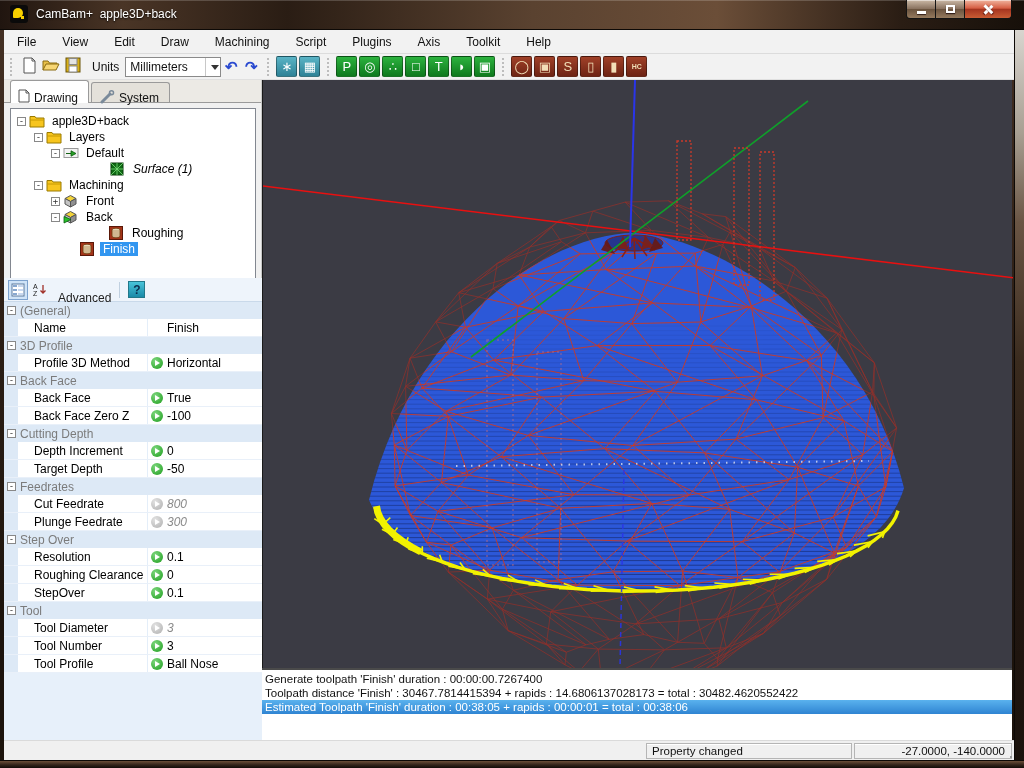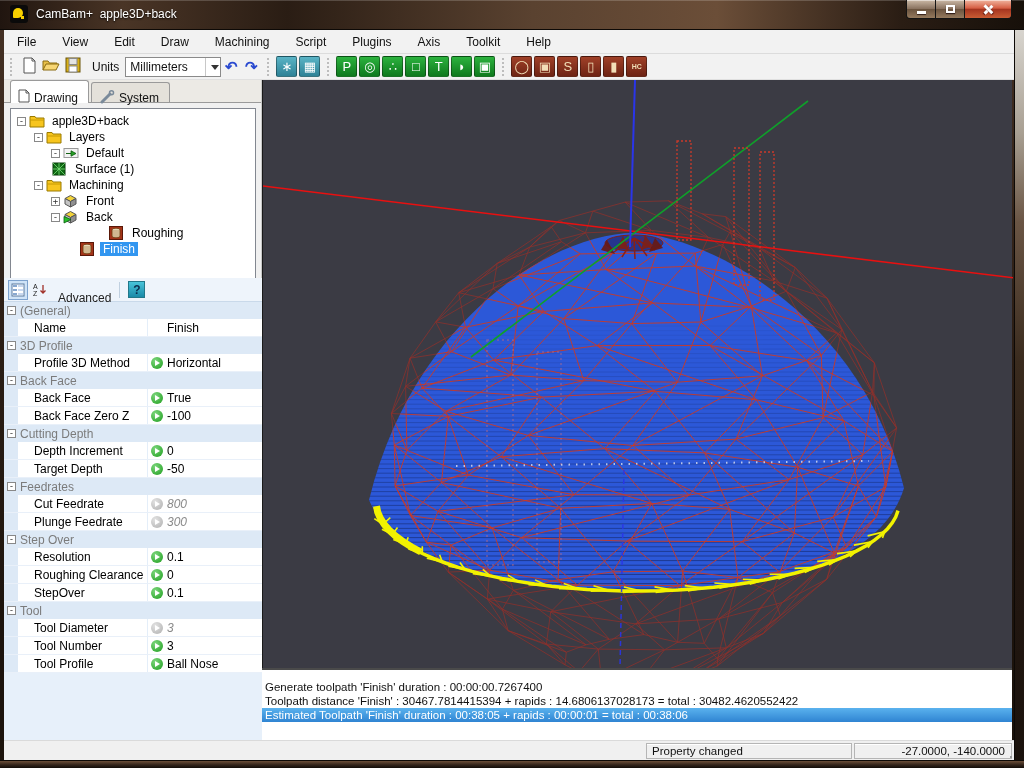--- a/index.html
+++ b/index.html
@@ -82,21 +82,21 @@
 .pgi::after{content:"";position:absolute;left:4px;top:3px;border:3px solid transparent;border-left:5px solid #fff}
 .pgi.none{visibility:hidden;background:none}
 .pgtext{color:#000}
 .pgtext.default{color:#8a8a8a;font-style:italic}
 
 
 #viewport{position:absolute;left:262px;top:80px;width:750px;height:588px;background:#3b3b44;border-left:1px solid #1a1a1a}
 #viewport svg{display:block}
 
 
-#logpanel{position:absolute;left:262px;top:668px;width:750px;height:72px;background:#fff;border-top:2px solid #4a4a4a;padding-top:10px}
+#logpanel{position:absolute;left:262px;top:668px;width:750px;height:72px;background:#fff;border-top:2px solid #4a4a4a;padding-top:2px}
 .logline{height:14px;line-height:14px;padding-left:3px;font-size:11.5px;color:#111;white-space:nowrap;overflow:hidden}
 .logline.hl{background:linear-gradient(#5ab2ee,#2f84d2);color:#fff}
 
 
 #statusbar{position:absolute;left:4px;top:740px;width:1010px;height:20px;background:#f0f0f0;border-top:1px solid #dadada}
 .sbcell{position:absolute;top:2px;height:16px;border:1px solid #b5b5b5;background:#f0f0f0;box-shadow:inset 0 1px #fff;display:flex;align-items:center;font-size:11.5px;color:#111}
 #sb-msg{left:642px;width:206px;padding-left:5px}
 #sb-coords{left:850px;width:158px;justify-content:flex-end;padding-right:6px}
 #sb-grip{position:absolute;right:1px;top:6px;width:12px;height:12px}
 #sb-grip::before{content:"";position:absolute;right:1px;bottom:1px;width:2px;height:2px;background:#9a9a9a;
@@ -238,21 +238,21 @@
         <div class="trow" style="padding-left: 40px;">
           <span class="texp">-</span>
           <span class="ticn">
             <svg width="16" height="12">
               <rect x="1" y="1.5" width="14" height="9" fill="#f2f2f2" stroke="#999"></rect>
               <path d="M3 6.5 h5 V3.8 l5 2.7 -5 2.7 V6.5 z" fill="#28a028" stroke="#0a5a0a" stroke-width="0.8"></path>
             </svg>
           </span>
           <span class="tlabel">Default</span>
         </div>
-        <div class="trow" style="padding-left: 29px;">
+        <div class="trow" style="padding-left: 87px; font-style: italic;">
           <span class="texp none">-</span>
           <span class="ticn">
             <svg width="14" height="14">
               <rect x="1" y="1" width="12" height="12" fill="#0f6a14" stroke="#063a08"></rect>
               <path d="M1 1 L13 13 M13 1 L1 13 M1 7 h12 M7 1 v12" stroke="#7ae07a" stroke-width="0.8" fill="none"></path>
             </svg>
           </span>
           <span class="tlabel">Surface (1)</span>
         </div>
         <div class="trow" style="padding-left: 23px;">

